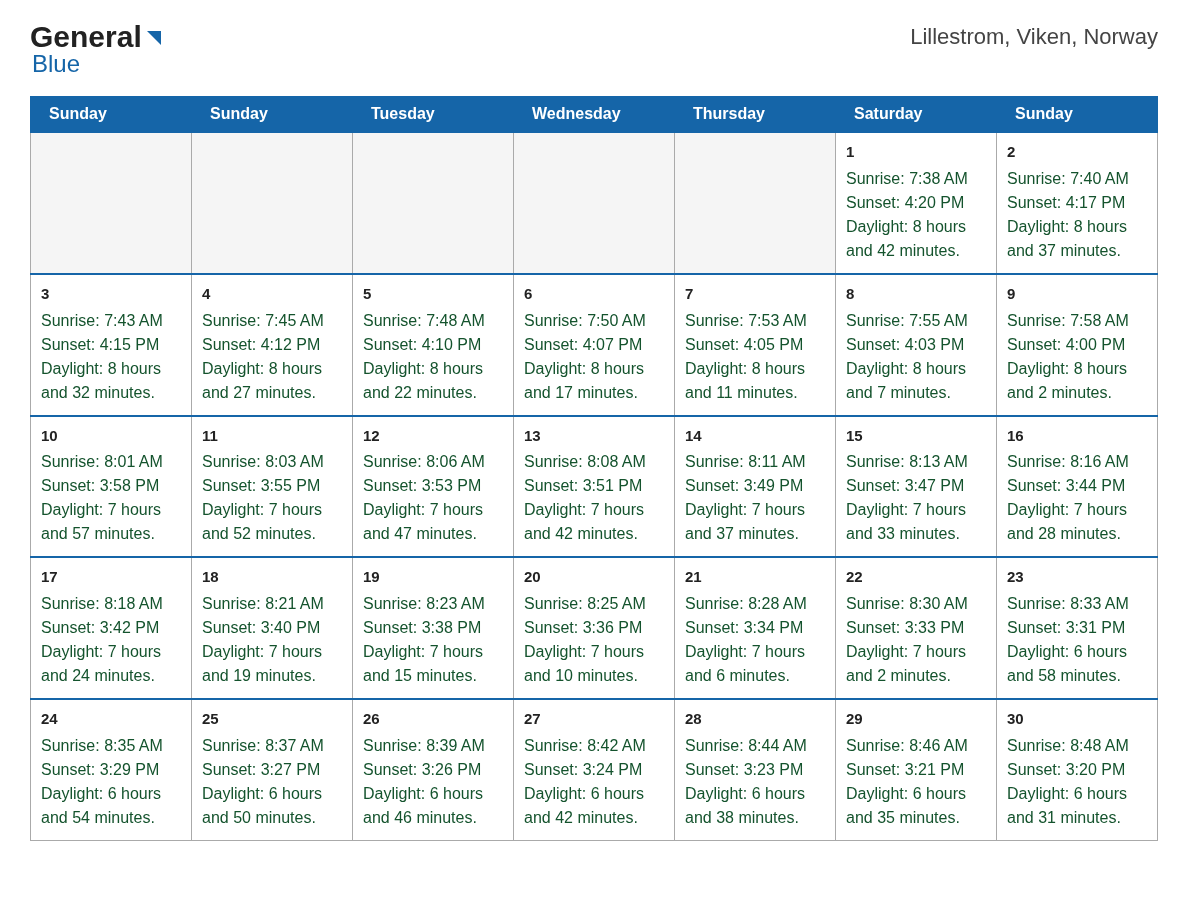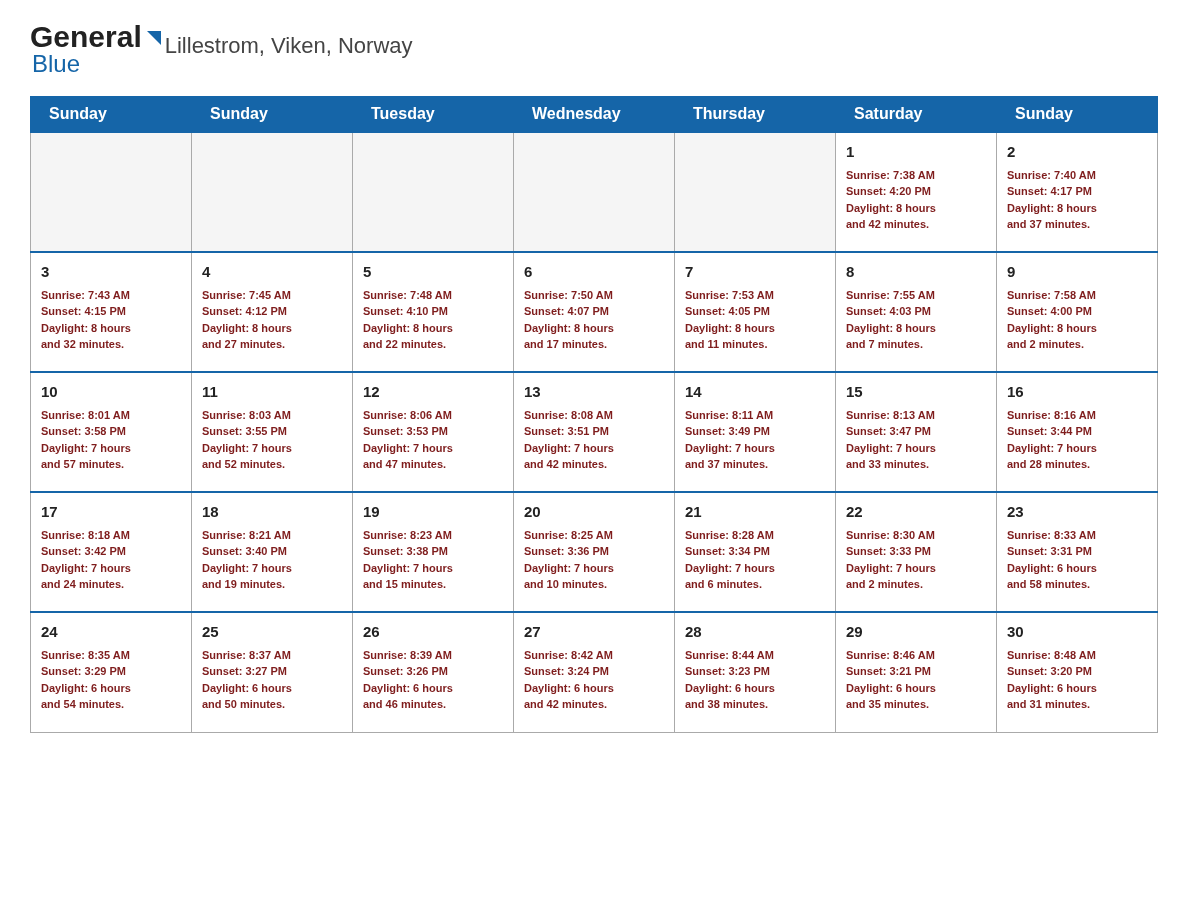--- a/index.html
+++ b/index.html
@@ -8,37 +8,38 @@
       background: #fff;
       color: #222;
       width: 1188px;
       min-height: 918px;
     }
     .page {
       padding: 20px 30px 30px 30px;
     }
     .header {
       display: flex;
+      justify-content: space-between;
       align-items: flex-start;
       margin-bottom: 18px;
     }
     .title-block {
       text-align: right;
     }
     .title-block h1 {
       font-size: 52px;
       font-weight: 700;
       color: #222;
       line-height: 1.1;
     }
     .title-block h2 {
       font-size: 22px;
       font-weight: 400;
       color: #444;
-      margin-top: 13px;
+      margin-top: 4px;
     }
     .calendar {
       width: 100%;
       border-collapse: collapse;
       border: 1px solid #888;
     }
     .calendar th {
       background-color: #1565a8;
       color: #fff;
       font-size: 16px;
@@ -64,24 +65,23 @@
       background: #f5f5f5;
       border-top: 2px solid #1565a8;
     }
     .day-num {
       font-size: 15px;
       font-weight: 700;
       margin-bottom: 4px;
       display: block;
     }
     .day-info {
-      font-size: 11px;
-      color: #7f1d1d;
+      font-size: 16px;
+      color: #14532d;
       line-height: 1.5;
-      font-weight: bold;
     }
     .logo-wrapper {
       display: flex;
       align-items: flex-start;
       gap: 0;
     }
   </style>
 </head>
 <body>
 

